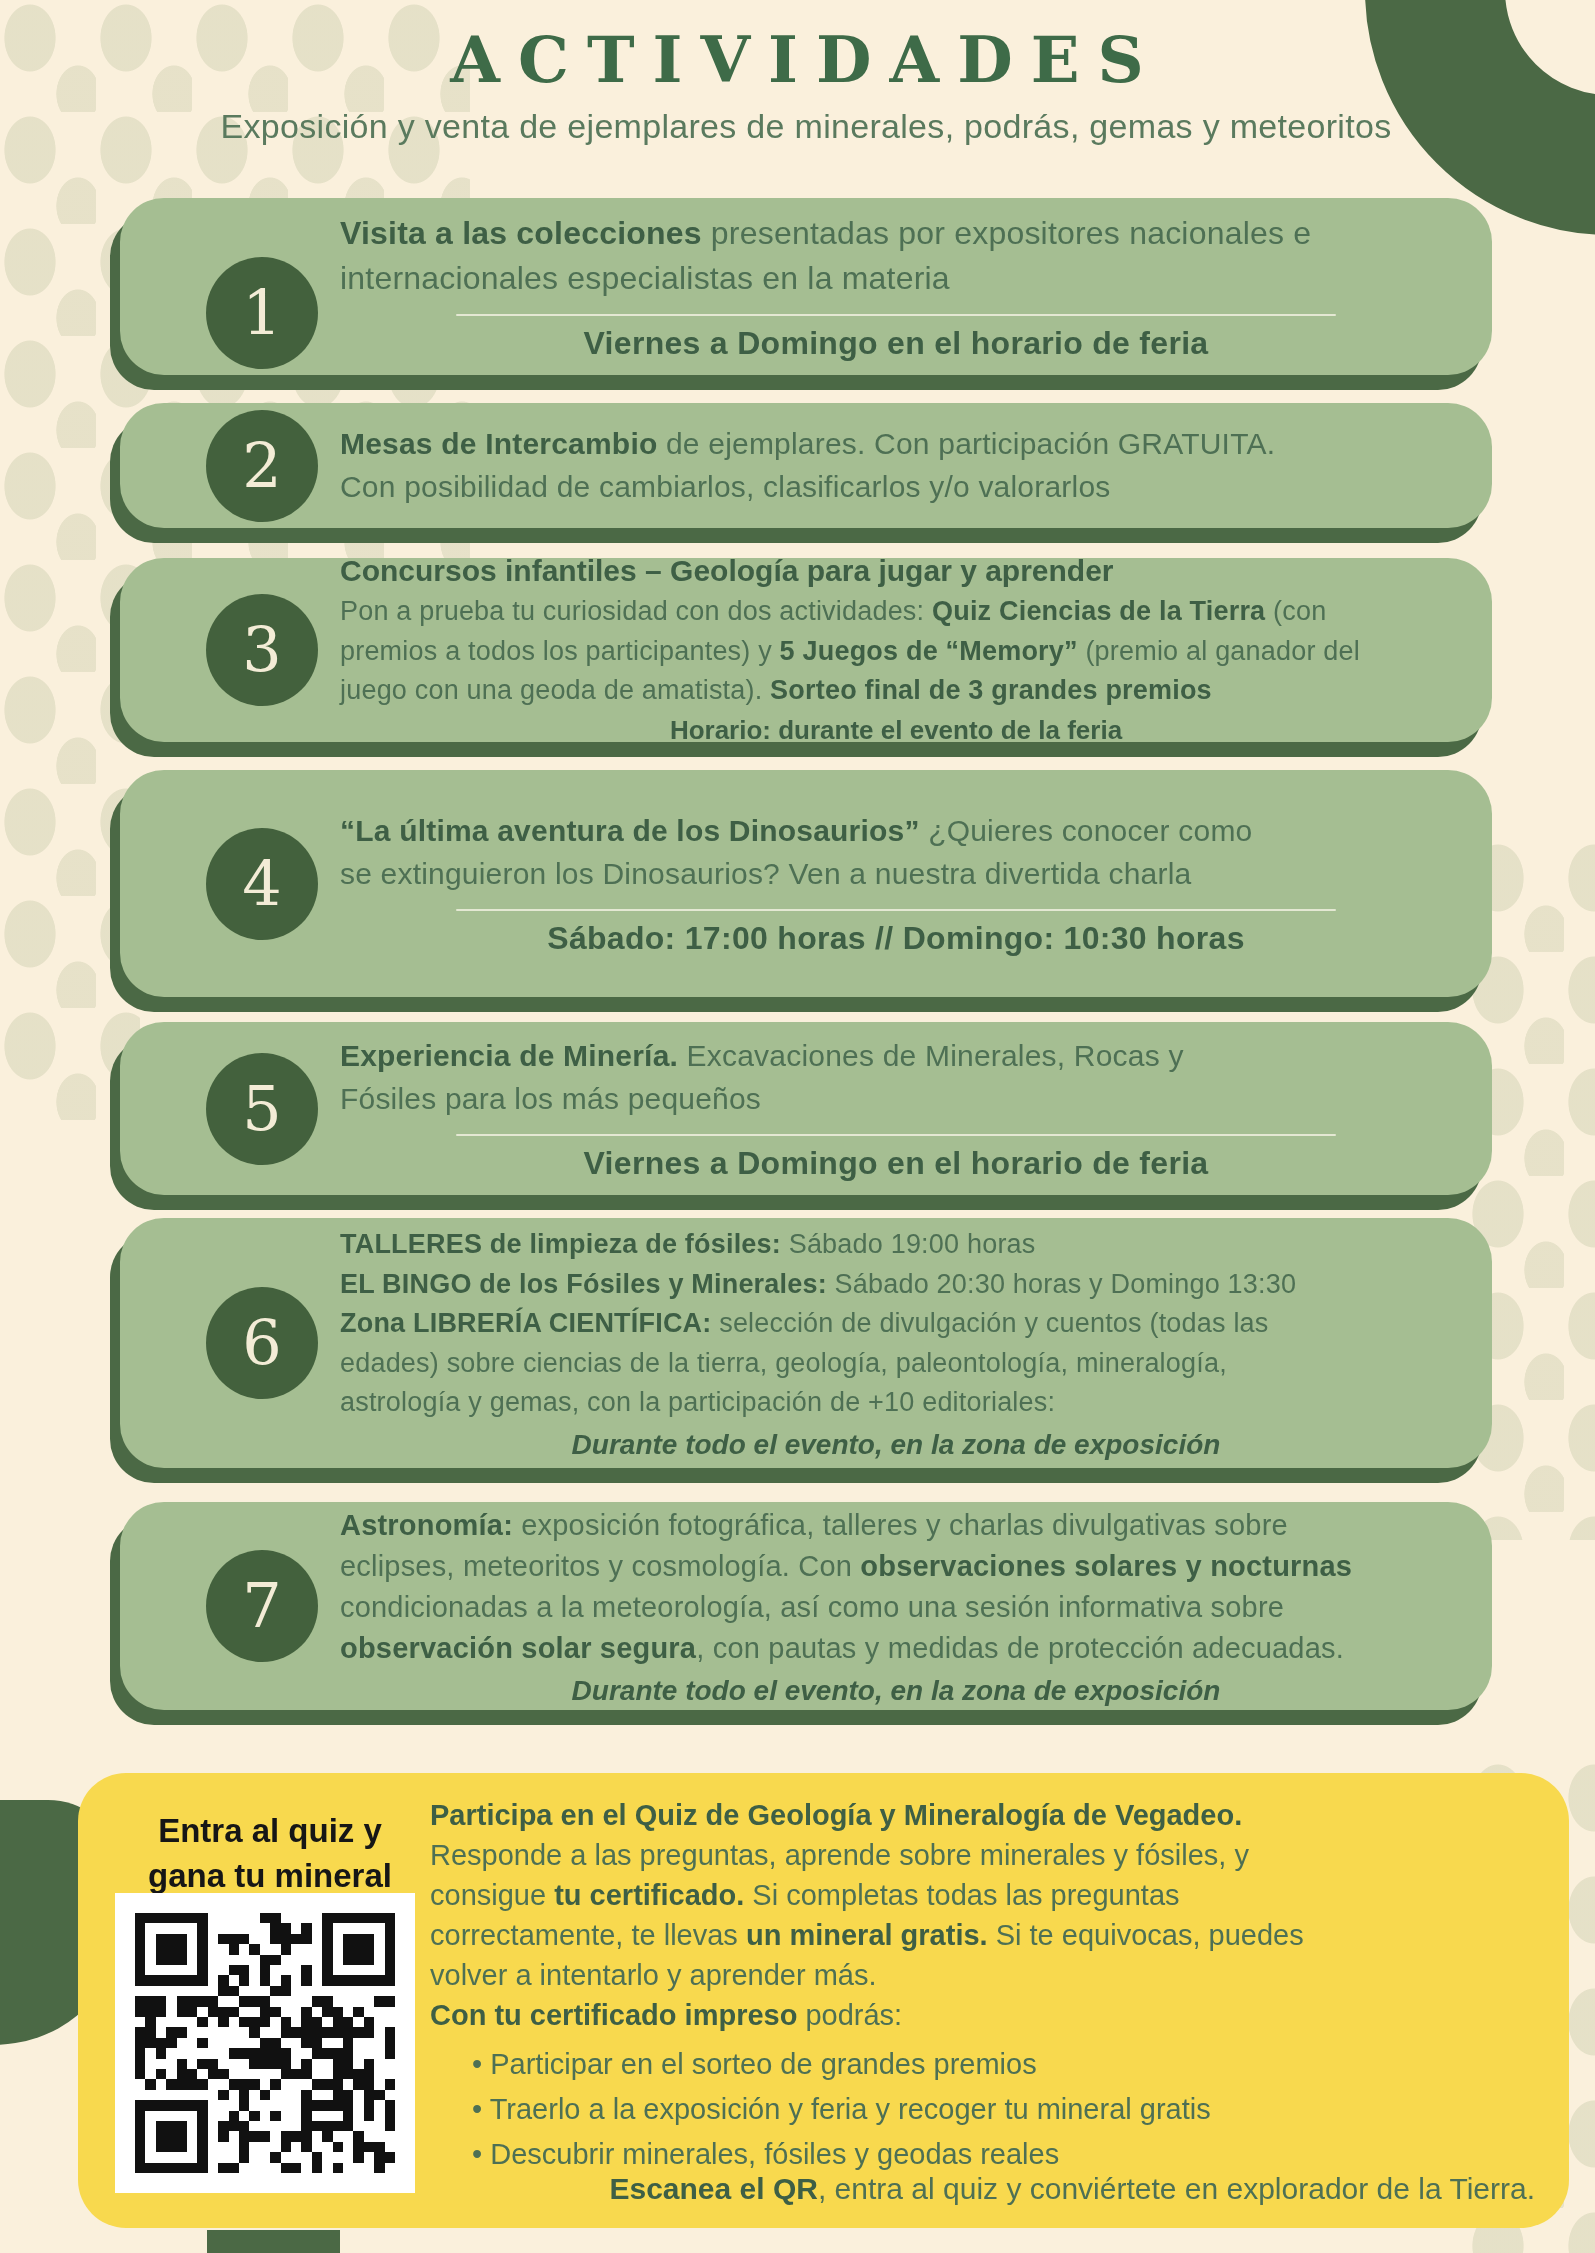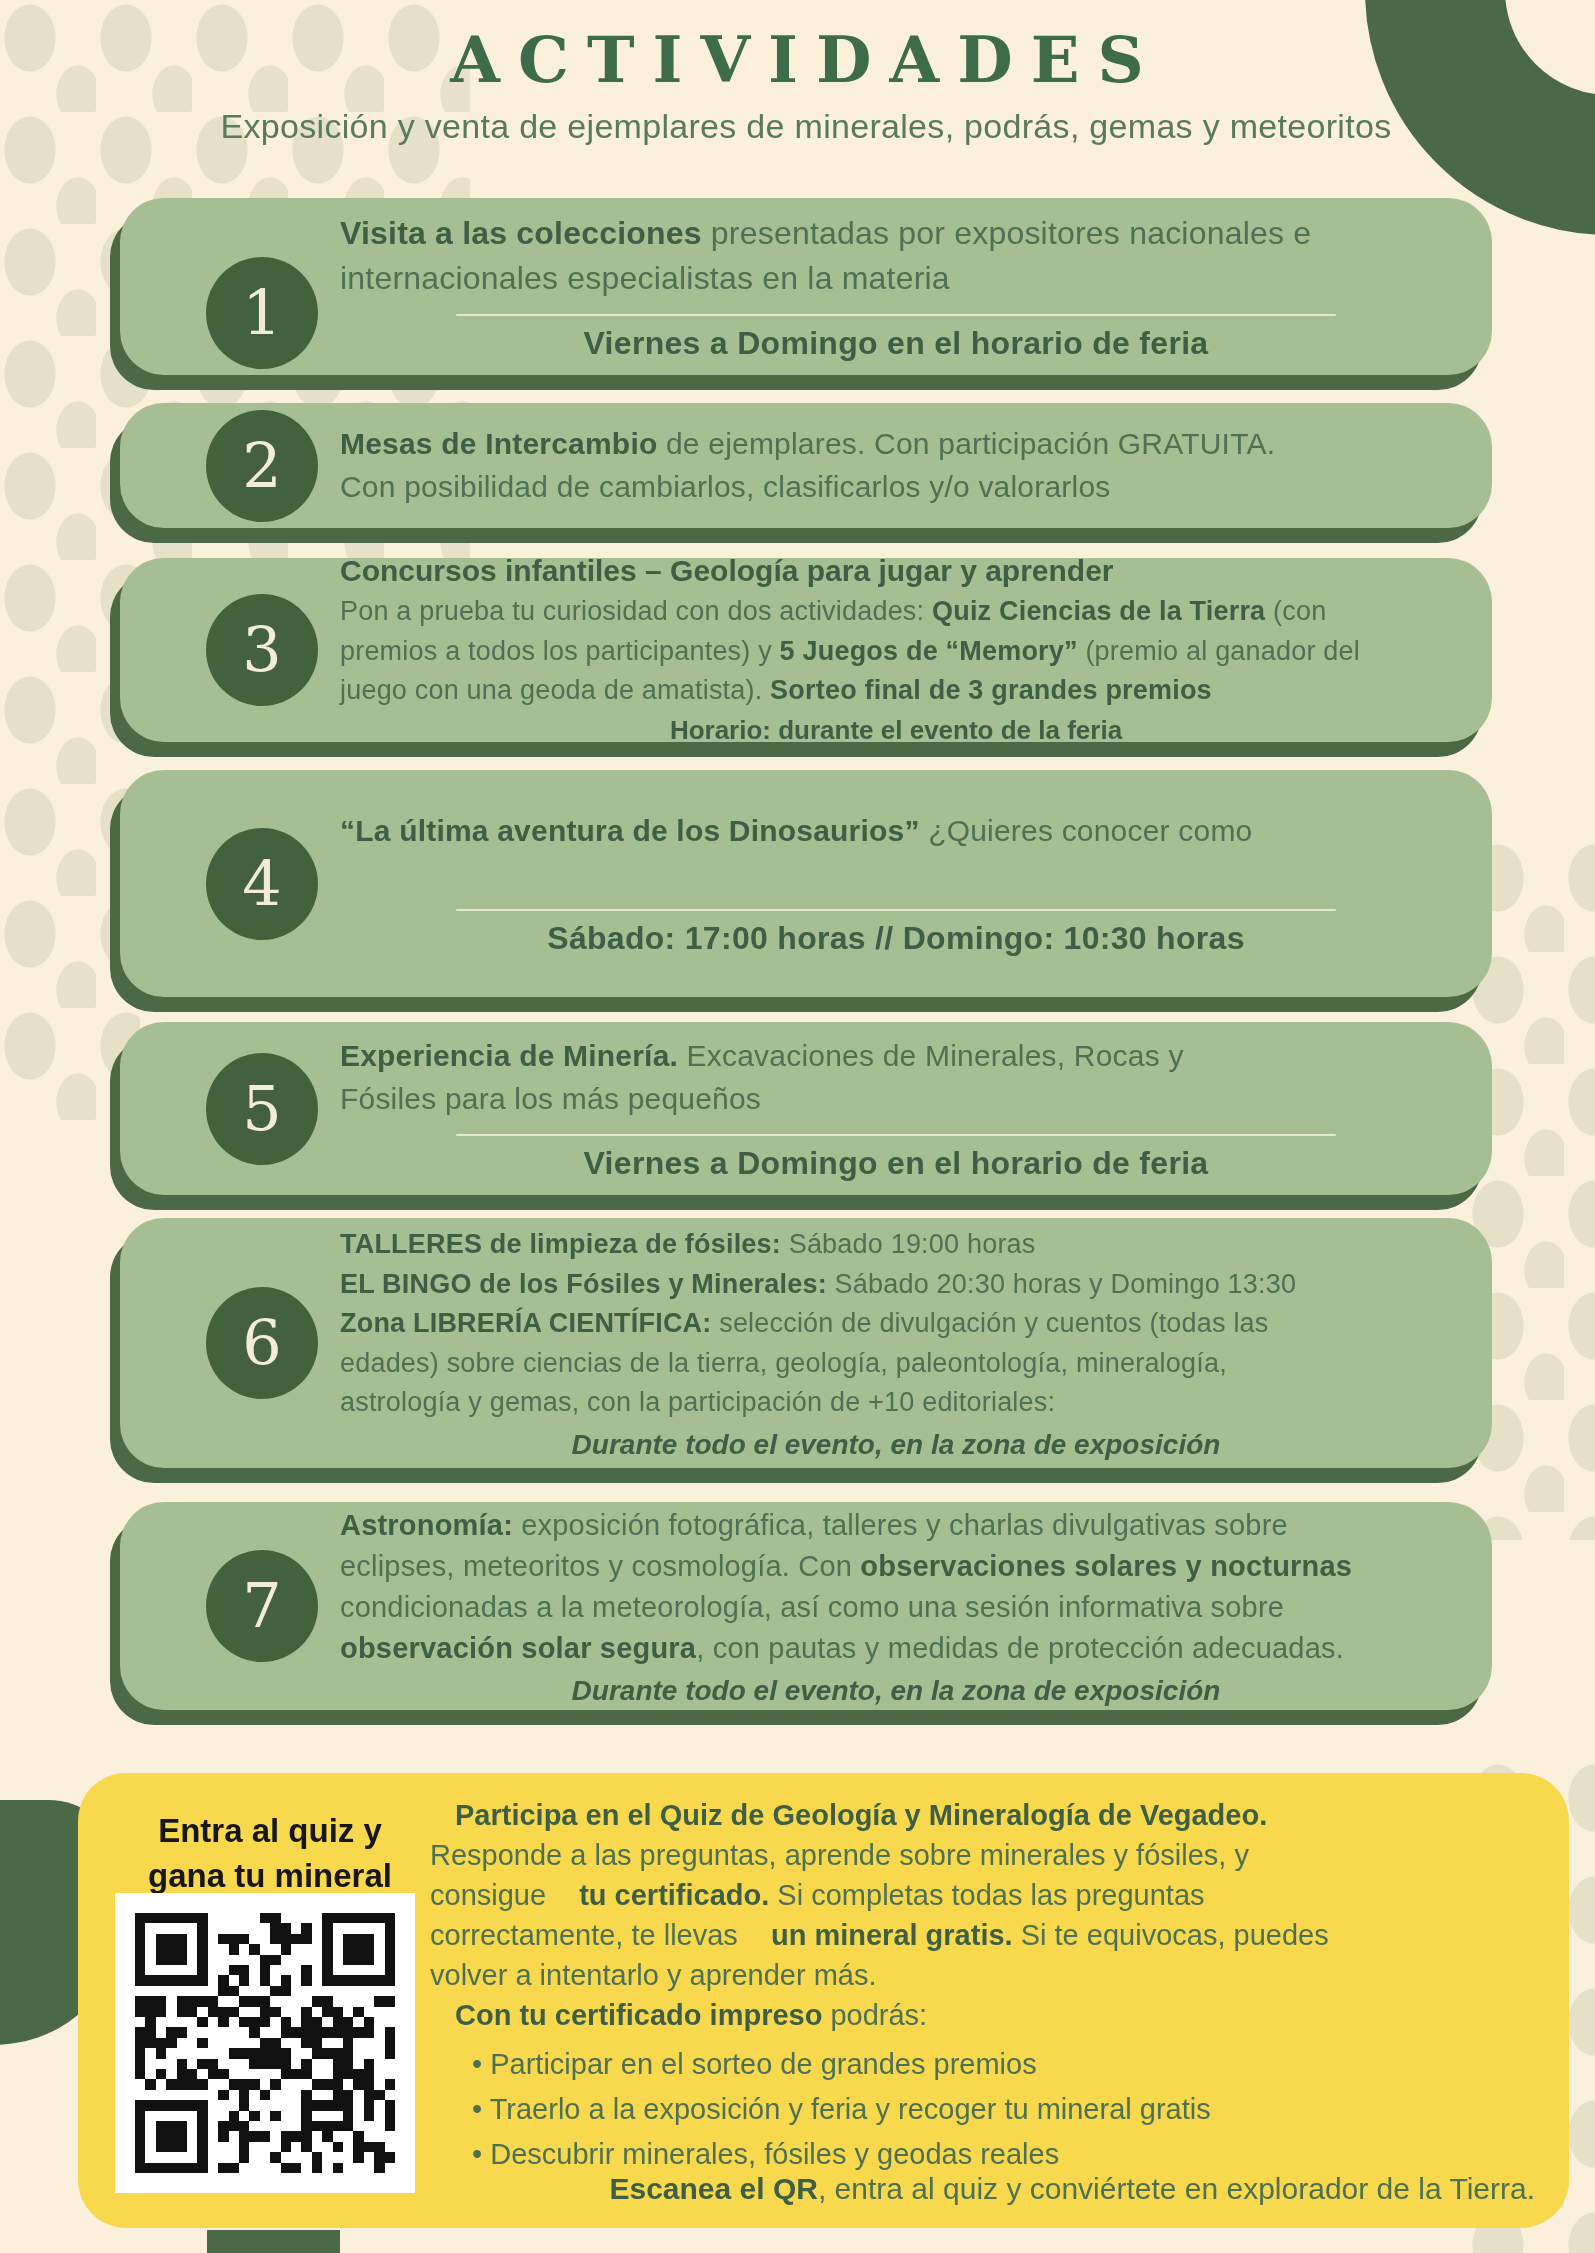--- a/index.html
+++ b/index.html
@@ -65,21 +65,21 @@
   .cta{
     position:absolute;left:22px;top:36px;width:340px;text-align:center;
     font-weight:bold;font-size:33px;color:var(--black);line-height:1.35;white-space:pre-line;
   }
   .qrbox{
     position:absolute;left:37px;top:120px;width:300px;height:300px;background:#fff;
     display:flex;align-items:center;justify-content:center;
   }
   .qr-right{position:absolute;left:352px;top:22px;width:1120px;color:var(--text);}
   .qr-right p{margin:0;font-size:29px;line-height:1.38;}
-  .qr-right b{color:var(--textBold);margin-left:25px;}
+  .qr-right b{color:var(--textBold);}
   .qr-right ul{list-style:none;margin:8px 0 0;padding:0 0 0 42px;}
   .qr-right li{font-size:29px;line-height:1.45;margin-bottom:3px;}
   .qr-right li::before{content:"•  ";color:var(--text);}
   .outro{
     position:absolute;left:200px;right:26px;bottom:14px;margin:8px;text-align:right;
     font-size:30px;color:var(--text);
   }
   .outro b{color:var(--textBold);}
 </style>
 </head>
@@ -118,21 +118,21 @@
         <span>3</span>
       </div>
       <div class="card-title">Concursos infantiles – Geología para jugar y aprender</div>
       <div class="card-body" style="font-size: 27px; line-height: 1.46;"><span>Pon a prueba tu curiosidad con dos actividades: </span><b>Quiz Ciencias de la Tierra</b><span> (con</span><br><span>premios a todos los participantes) y </span><b>5 Juegos de “Memory”</b><span> (premio al ganador del</span><br><span>juego con una geoda de amatista). </span><b>Sorteo final de 3 grandes premios</b></div>
       <div class="card-footer f-compact">Horario: durante el evento de la feria</div>
     </div>
     <div class="card" style="top: 770px; height: 227px;">
       <div class="badge">
         <span>4</span>
       </div>
-      <div class="card-body" style="font-size: 30px;"><b>“La última aventura de los Dinosaurios”</b><span>  ¿Quieres conocer como</span><br><br></div>
+      <div class="card-body" style="font-size: 30px;"><b>“La última aventura de los Dinosaurios”</b><span>  ¿Quieres conocer como</span><br><span>se extinguieron los Dinosaurios?  Ven a nuestra divertida charla</span><br></div>
       <div class="divider"></div>
       <div class="card-footer f-schedule">Sábado: 17:00 horas // Domingo: 10:30 horas</div>
     </div>
     <div class="card" style="top: 1022px; height: 173px;">
       <div class="badge">
         <span>5</span>
       </div>
       <div class="card-body" style="font-size: 30px;"><b>Experiencia de Minería.</b><span> Excavaciones  de Minerales, Rocas y</span><br><span>Fósiles para los más pequeños</span></div>
       <div class="divider"></div>
       <div class="card-footer f-schedule">Viernes a Domingo en el horario de feria</div>

